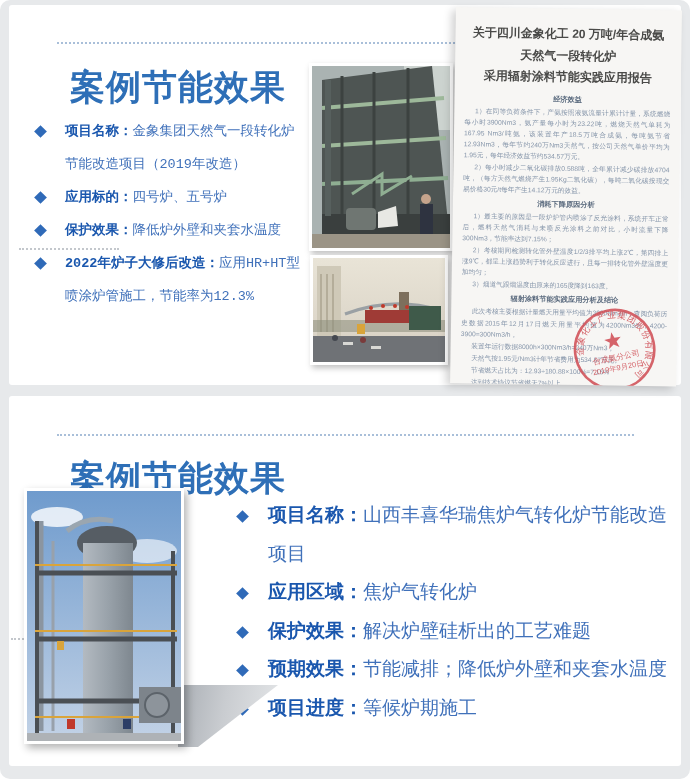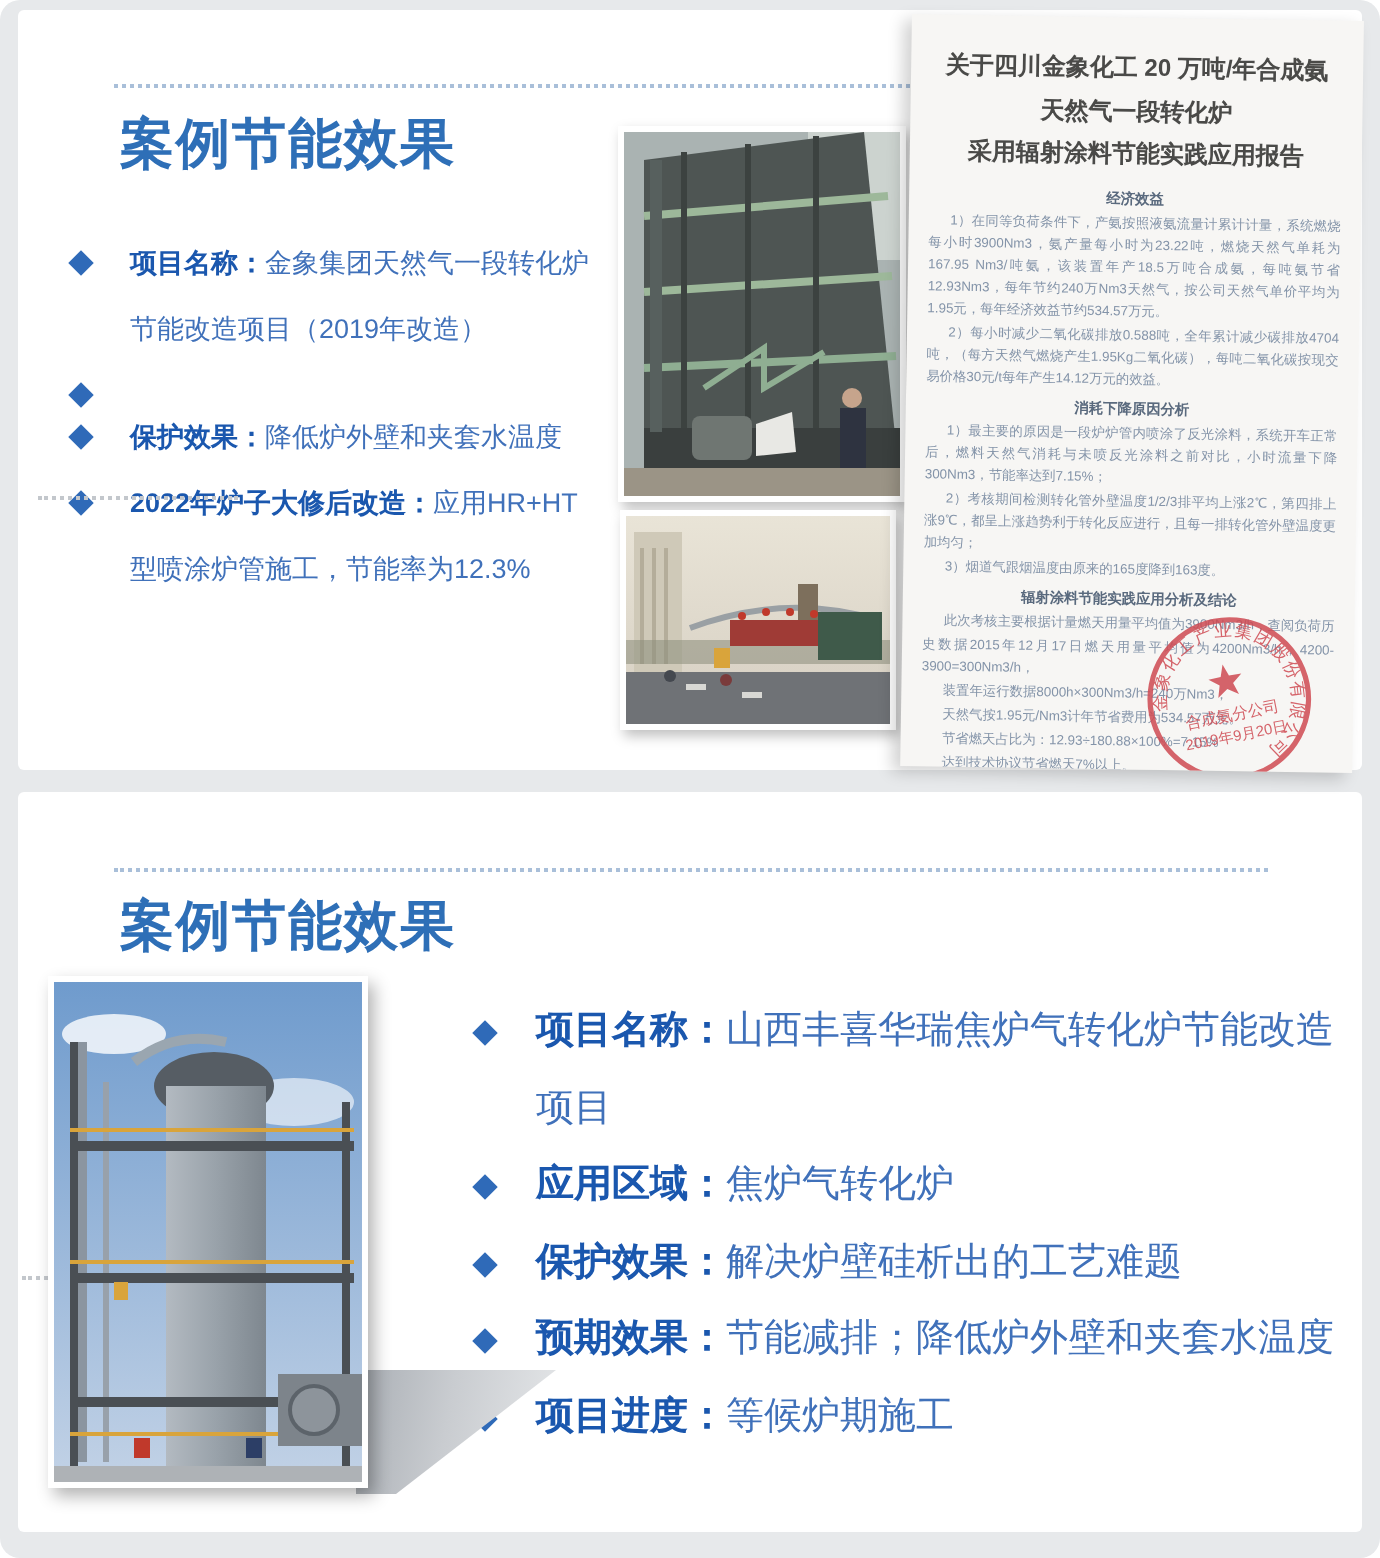--- a/index.html
+++ b/index.html
@@ -9,34 +9,34 @@
   .slide1{top:5px;height:380px;}
   .slide2{top:396px;height:370px;}
 
   .dotline{position:absolute;height:0;border-top:2px dotted #a9bfd9;}
   .s1-dot{left:48px;top:37px;width:402px;}
   .s2-dot{left:48px;top:38px;width:577px;}
   .minidot{position:absolute;height:0;border-top:2px dotted #c3c7cc;}
   .s1-minidot{left:10px;top:243px;width:100px;}
   .s2-minidot{left:2px;top:242px;width:13px;}
 
-  .slide-title{position:absolute;left:47px;top:45px;margin:4px;font-size:27px;font-weight:700;
+  .slide-title{position:absolute;left:47px;top:45px;margin:14px;font-size:35px;font-weight:700;
                color:#2e6fb7;letter-spacing:1px;}
 
   .bullets{position:absolute;}
   .b1{left:27px;top:110px;width:264px;font-size:13.5px;line-height:33px;}
   .b2{left:229px;top:101px;width:432px;font-size:19px;line-height:38.5px;}
   .bullet{display:flex;}
   .dcol{flex:none;}
   .b1 .dcol{width:29px;}
   .b2 .dcol{width:30px;}
   .diamond{display:block;width:9px;height:9px;background:#2f6ab8;transform:rotate(45deg);}
   .b1 .diamond{margin-top:12px;}
   .b2 .diamond{margin-top:15px;}
-  .btext{margin:0;flex:1;color:#4071ba;}
+  .btext{margin:0;flex:1;color:#4071ba;font-family:Liberation Mono, monospace;}
   .blabel{color:#1a57ae;font-weight:700;}
 
   .photo{position:absolute;background:#fff;padding:3px;box-shadow:2px 3px 6px rgba(0,0,0,.25);z-index:2;}
   .photo svg{display:block;}
   .photo1{left:300px;top:58px;}
   .photo2{left:301px;top:250px;}
   .photo3{left:15px;top:92px;box-shadow:3px 4px 8px rgba(0,0,0,.3);}
   .shadow-wedge{position:absolute;left:169px;top:289px;width:100px;height:62px;z-index:1;
     background:linear-gradient(100deg,#a9aeb4 0%,#c9ccd0 45%,#e5e7e9 100%);
     clip-path:polygon(0 0,100% 0,20% 100%,0 100%);}
@@ -66,20 +66,21 @@
           <span class="dcol">
             <span class="diamond"></span>
           </span>
           <p class="btext"><b class="blabel">项目名称：</b><span class="bcontent">金象集团天然气一段转化炉节能改造项目（2019年改造）</span></p>
         </div>
 
         <div class="bullet">
           <span class="dcol">
             <span class="diamond"></span>
           </span>
+          <p class="btext"><b class="blabel">应用标的：</b><span class="bcontent">四号炉、五号炉</span></p>
         </div>
 
 
         <div class="bullet">
           <span class="dcol">
             <span class="diamond"></span>
           </span>
           <p class="btext"><b class="blabel">保护效果：</b><span class="bcontent">降低炉外壁和夹套水温度</span></p>
         </div>
 

